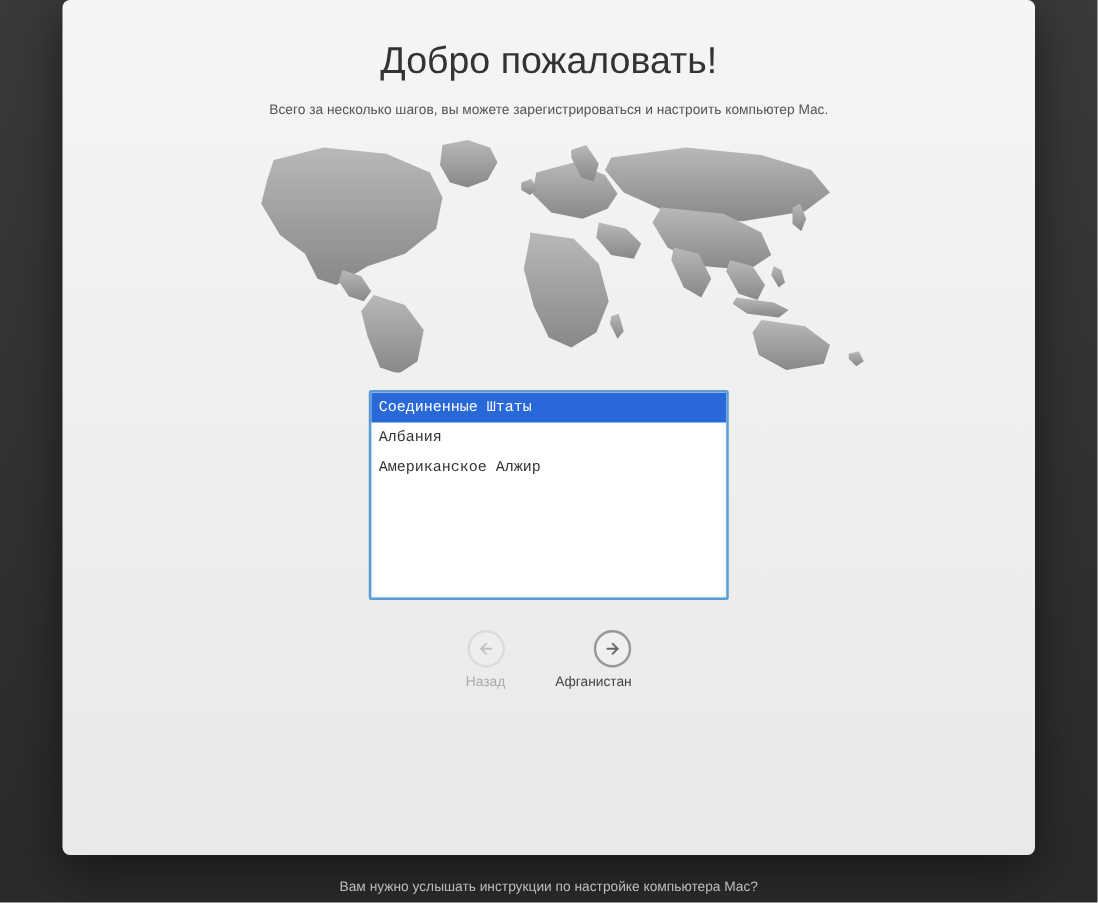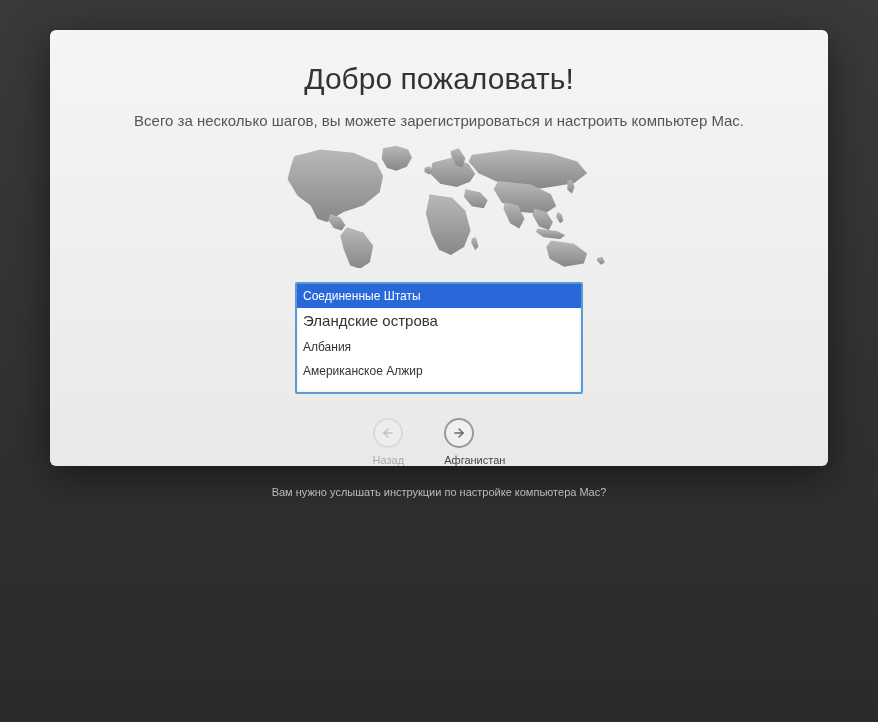--- a/index.html
+++ b/index.html
@@ -12,39 +12,38 @@
       height: 722px;
       background: linear-gradient(to bottom, #3a3a3a 0%, #2a2a2a 100%);
       font-family: -apple-system, "Helvetica Neue", Arial, sans-serif;
       display: flex;
       flex-direction: column;
       align-items: center;
       overflow: hidden;
     }
     .main-window {
       width: 778px;
-      height: 436px;
+      height: 684px;
       background: linear-gradient(to bottom, #f5f5f3 0%, #e9e9e7 100%);
       border-radius: 6px;
-      margin-top: 30px;
       box-shadow: 0 10px 40px rgba(0,0,0,0.5);
       display: flex;
       flex-direction: column;
       align-items: center;
       padding-top: 32px;
     }
     .title {
       font-size: 30px;
       font-weight: 400;
       color: #333;
       text-align: center;
       margin-bottom: 16px;
     }
     .subtitle {
-      font-size: 15px;
+      font-size: 11px;
       color: #555;
       text-align: center;
       margin-bottom: 14px;
     }
     .world-map {
       width: 560px;
       height: 190px;
       margin-bottom: 14px;
     }
     .country-list {
@@ -56,39 +55,40 @@
       overflow-y: auto;
       box-shadow: inset 0 0 3px rgba(91,155,213,0.3);
     }
     .country-list::-webkit-scrollbar { width: 0; }
     .country-item {
       padding: 3px 6px;
       font-size: 12px;
       color: #333;
       cursor: pointer;
       line-height: 1.5;
+      font-family: Liberation Mono, monospace;
     }
     .country-item.selected {
       background: #2968d9;
       color: white;
     }
     .country-item.large {
       font-size: 15px;
       padding: 2px 6px;
     }
     .nav-buttons {
       display: flex;
       gap: 40px;
       margin-top: 24px;
       align-items: flex-start;
     }
     .nav-btn {
       display: flex;
       flex-direction: column;
-      align-items: flex-start;
+      align-items: flex-end;
       gap: 6px;
       cursor: pointer;
       border: none;
       background: none;
     }
     .nav-btn-icon {
       width: 30px;
       height: 30px;
       border-radius: 50%;
       border: 2px solid #999;
@@ -168,21 +168,20 @@
       <path d="M460 105 l6 3 l3 10 l-5 4 l-6 -10 z"></path>
 
       <path d="M450 148 l35 5 l20 15 l-5 15 l-30 5 l-22 -12 l-5 -18 z"></path>
 
       <path d="M520 175 l8 -2 l4 8 l-6 4 l-6 -6 z"></path>
     </g>
   </svg>
 
   <div class="country-list" id="country-list">
       <div class="country-item selected">Соединенные Штаты</div>
-      <div class="country-item large">Эландские острова</div>
       <div class="country-item">Албания</div>
       <div class="country-item">Американское Алжир</div>
     </div>
 
   <div class="nav-buttons">
     <button class="nav-btn disabled">
       <span class="nav-btn-icon">
         <svg viewBox="0 0 24 24" fill="none" stroke="#999" stroke-width="2.5" stroke-linecap="round" stroke-linejoin="round">
           <line x1="19" y1="12" x2="5" y2="12"></line>
           <polyline points="12 19 5 12 12 5"></polyline>

